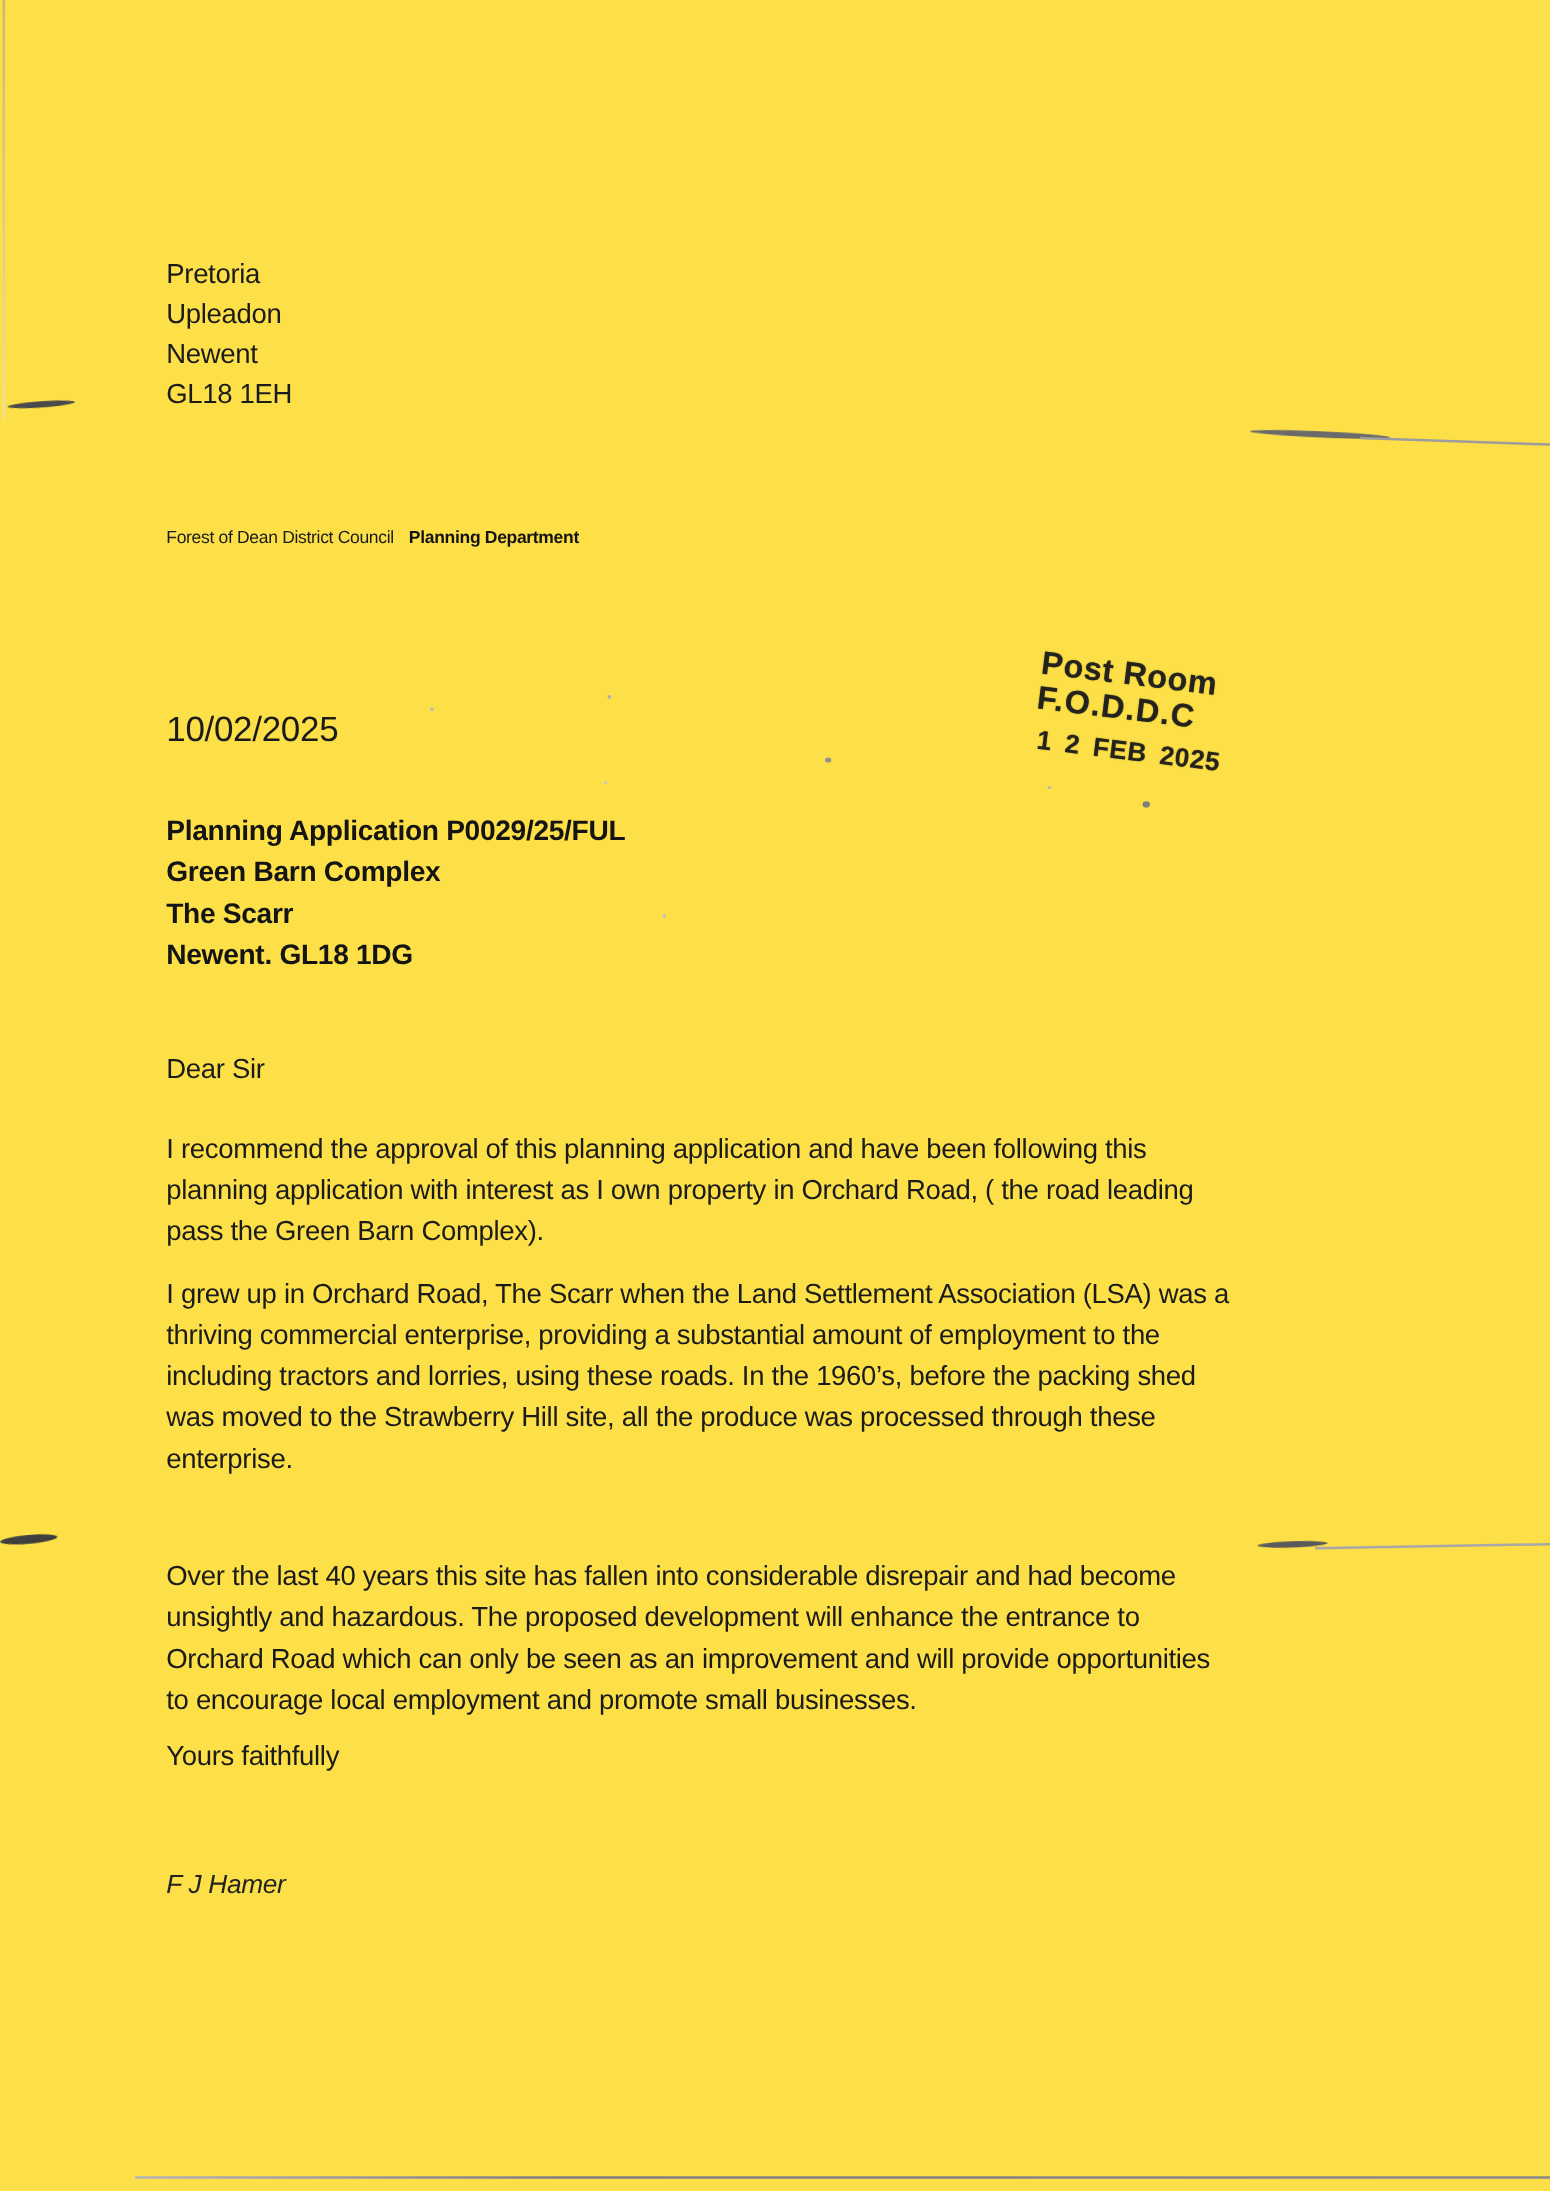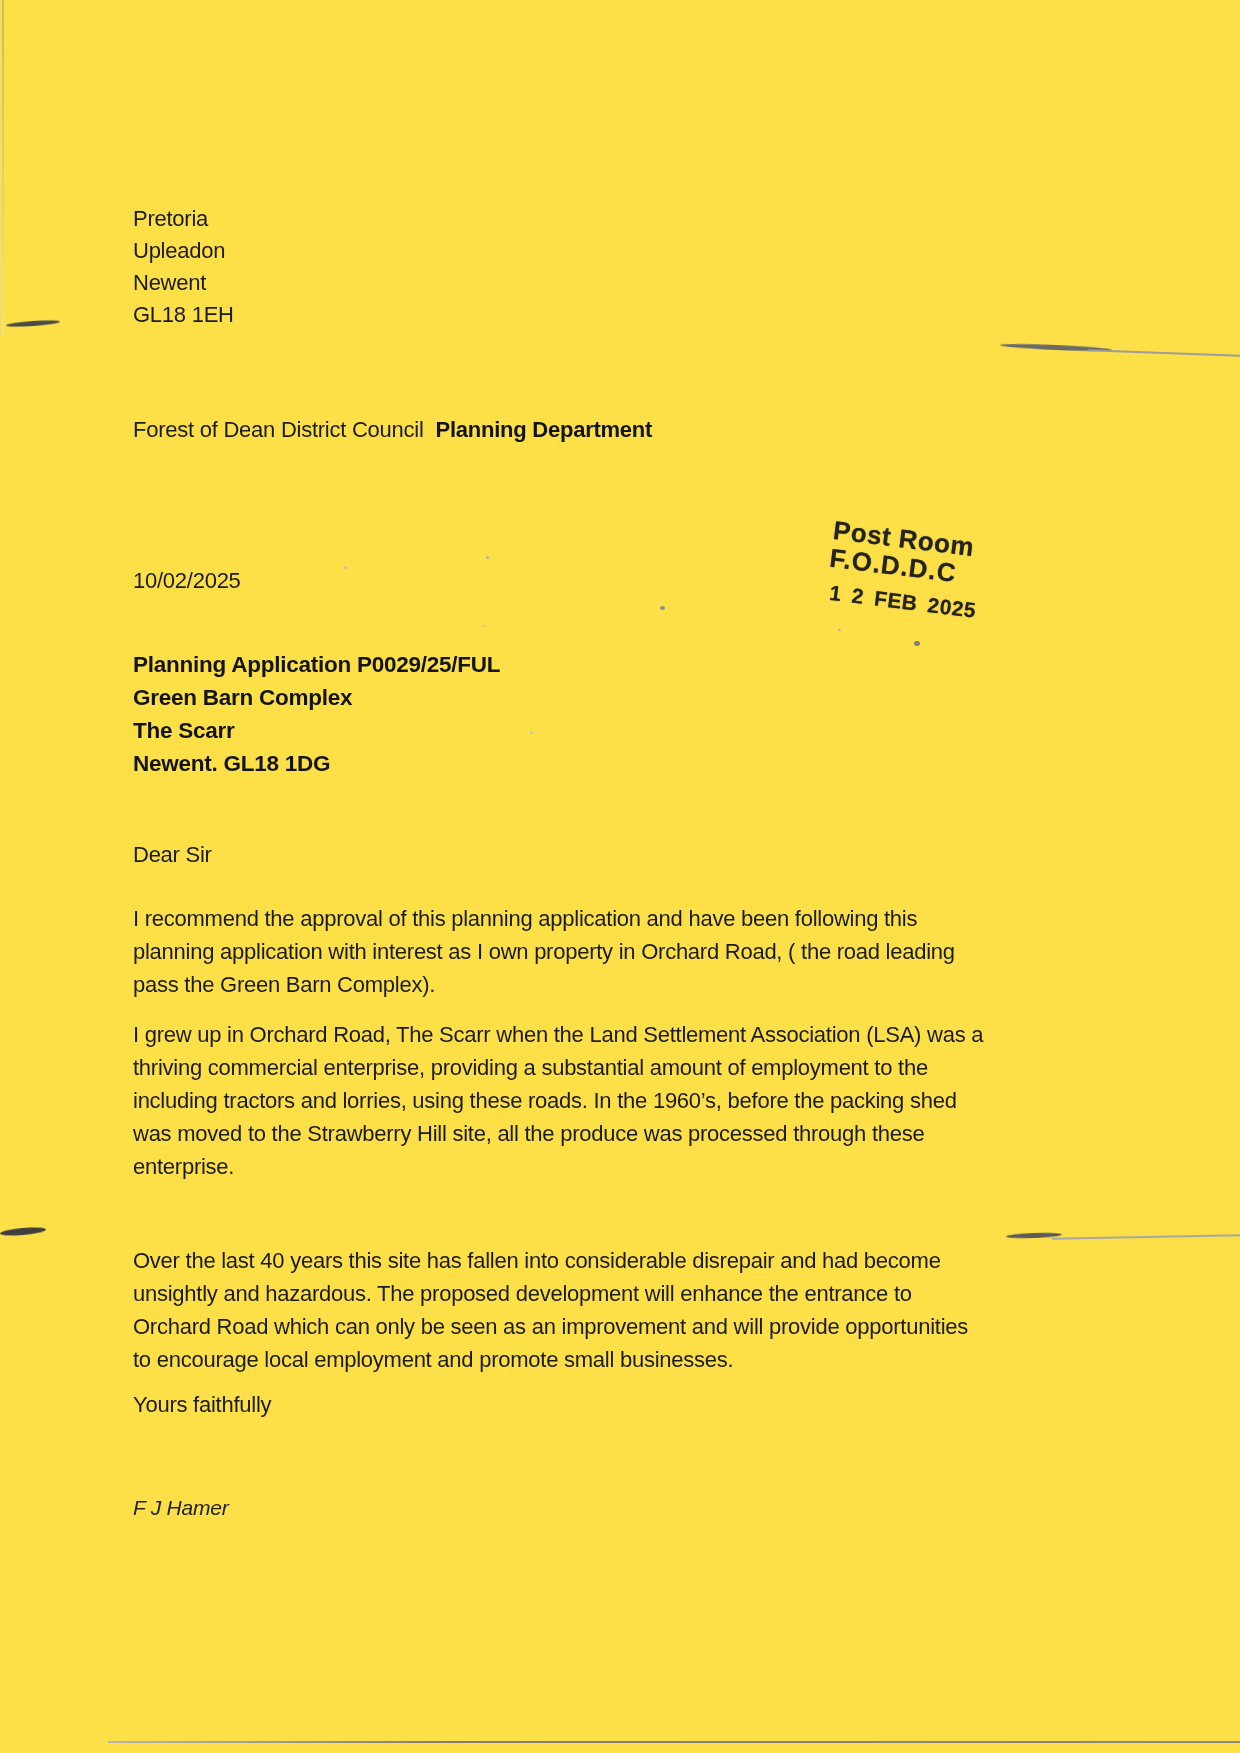--- a/index.html
+++ b/index.html
@@ -7,23 +7,23 @@
     position:relative;
     width:1240px;height:1753px;
     background:#fde047;
     overflow:hidden;
     font-family:"Liberation Sans", sans-serif;
     color:#1b1b1b;
     letter-spacing:-0.25px;
   }
   .blk{position:absolute;left:133px;}
   .address{top:203px;font-size:22px;line-height:32px;}
-  .recipient{top:413px;font-size:22px;line-height:33px;}
+  .recipient{top:413px;font-size:14px;line-height:33px;}
   .recipient .dept{font-weight:700;margin-left:12px;color:#141414;}
-  .date{top:568px;font-size:22px;}
+  .date{top:568px;font-size:28px;}
   .subject{top:648px;font-size:22.5px;line-height:33px;font-weight:700;color:#141414;}
   .salutation{top:842px;font-size:22px;}
   .para{font-size:22px;line-height:33px;width:960px;}
   .p1{top:902px;}
   .p2{top:1018px;}
   .p3{top:1244px;}
   .closing{top:1392px;font-size:22px;}
   .signature{top:1496px;font-size:21px;font-style:italic;color:#222;}
 
   

